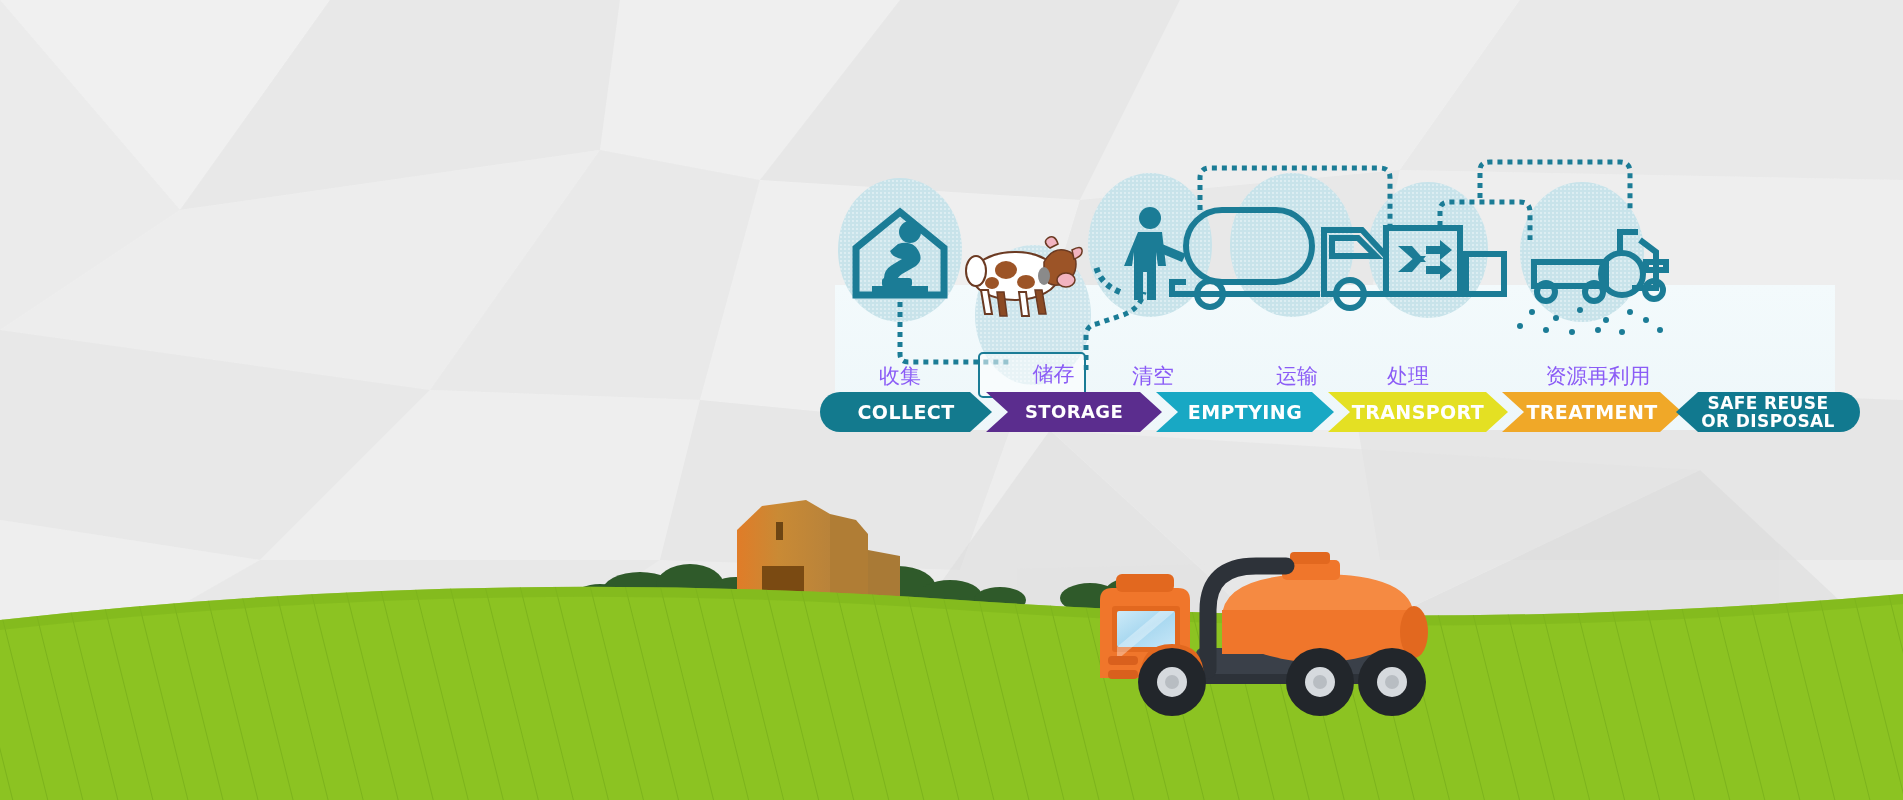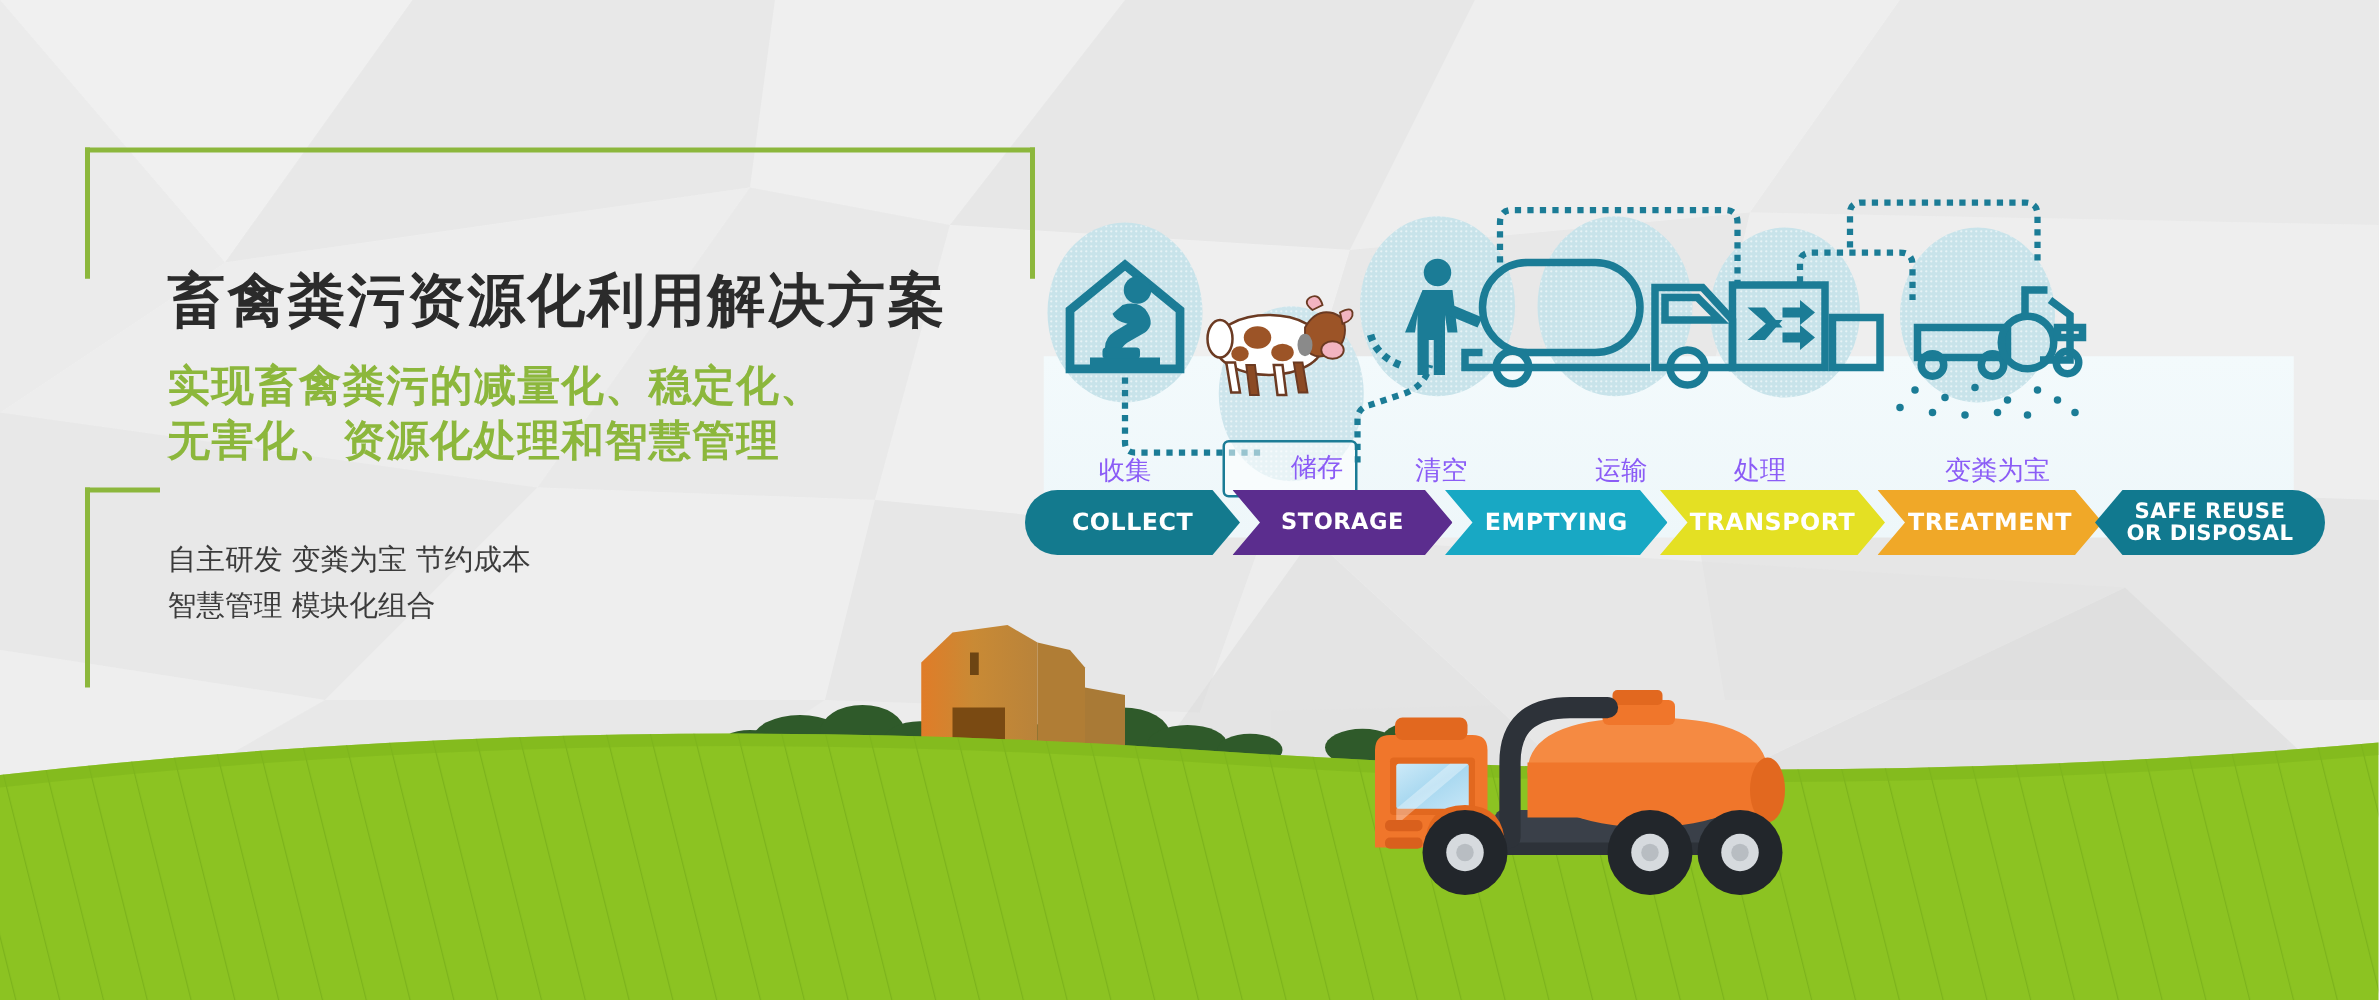--- a/index.html
+++ b/index.html
@@ -71,21 +71,21 @@
   }
   .proc-label.boxed {
     border:2px solid #1b7c96; border-radius:5px;
     background:rgba(255,255,255,.55);
     padding:6px 0 8px; top:-10px; width:108px;
   }
 
   
   .chev-bar { position:absolute; left:820px; top:392px; width:1040px; height:60px; }
   .chev {
-    position:absolute; top:0; height:52px;
+    position:absolute; top:0; height:40px;
     display:flex; align-items:center; justify-content:center;
     color:#fff; font-weight:bold; letter-spacing:.4px;
     font-family:"DejaVu Sans","Liberation Sans",sans-serif;
     text-align:center; line-height:1.07;
   }
   .chev.mid  { clip-path:polygon(0 0, calc(100% - 22px) 0, 100% 50%, calc(100% - 22px) 100%, 0 100%, 22px 50%); }
   .chev.first{ clip-path:polygon(0 0, calc(100% - 22px) 0, 100% 50%, calc(100% - 22px) 100%, 0 100%);
                border-radius:29px 0 0 29px; }
   .chev.last { clip-path:polygon(22px 0, 100% 0, 100% 100%, 22px 100%, 0 50%);
                border-radius:0 29px 29px 0; }
@@ -122,39 +122,20 @@
       <polygon points="0,520 260,560 120,640 0,620" fill="#f0f0f0"></polygon>
       <polygon points="260,560 660,560 540,640 120,640" fill="#e6e6e6"></polygon>
     </g>
     <g opacity="0.5">
       <polygon points="1050,430 1300,660 900,640" fill="#dcdcdc"></polygon>
       <polygon points="1300,660 1700,470 1903,660" fill="#d9d9d9"></polygon>
       <polygon points="1050,430 1700,470 1300,660" fill="#e3e3e3"></polygon>
     </g>
   </svg>
 
-  <div class="text-block">
-    <div class="frame-top"></div>
-    <div class="frame-top-stub"></div>
-    <div class="frame-top-right"></div>
-    <div class="frame-bot-stub"></div>
-    <div class="frame-bot"></div>
-
-    <div class="headline">畜禽粪污资源化利用解决方案</div>
-
-    <div class="subline">
-      <div>实现畜禽粪污的减量化、稳定化、</div>
-      <div>无害化、资源化处理和智慧管理</div>
-    </div>
-
-    <div class="bullets">
-      <div>自主研发 变粪为宝 节约成本</div>
-      <div>智慧管理 模块化组合</div>
-    </div>
-  </div>
 
   <div class="process">
     <div class="process-card"></div>
 
     <svg class="proc-svg" viewBox="0 0 1040 300">
       <defs>
         <pattern id="dots" width="4" height="4" patternUnits="userSpaceOnUse">
           <circle cx="1" cy="1" r="0.9" fill="#ffffff" opacity="0.55"></circle>
         </pattern>
       </defs>
@@ -265,21 +246,21 @@
           <circle cx="840" cy="190" r="3"></circle>
       </g>
     </svg>
 
     <div class="proc-labels">
       <div class="proc-label" style="left:15px;">收集</div>
       <div class="proc-label boxed" style="left:158px;padding-left:43px;">储存</div>
       <div class="proc-label" style="left:268px;">清空</div>
       <div class="proc-label" style="left:412px;">运输</div>
       <div class="proc-label" style="left:523px;">处理</div>
-      <div class="proc-label" style="left:688px; width:180px;">变粪为宝</div>
+      <div class="proc-label" style="left:688px; width:180px;">资源再利用</div>
     </div>
   </div>
 
   <div class="chev-bar">
     <div class="chev first" style="left:0px;   width:172px; background:#137a8e; font-size:19px;">COLLECT</div>
     <div class="chev mid" style="left:166px; width:176px; background:#5b2d8e; font-size:18px;">STORAGE</div>
     <div class="chev mid" style="left:336px; width:178px; background:#18a8c4; font-size:19px;">EMPTYING</div>
     <div class="chev mid" style="left:508px; width:180px; background:#e4e023; font-size:19px;">TRANSPORT</div>
     <div class="chev mid" style="left:682px; width:180px; background:#f0a828; font-size:19px;text-align:right;">TREATMENT</div>
     <div class="chev last" style="left:856px; width:184px; background:#11798f; font-size:17px; white-space:pre-line;">SAFE REUSE

